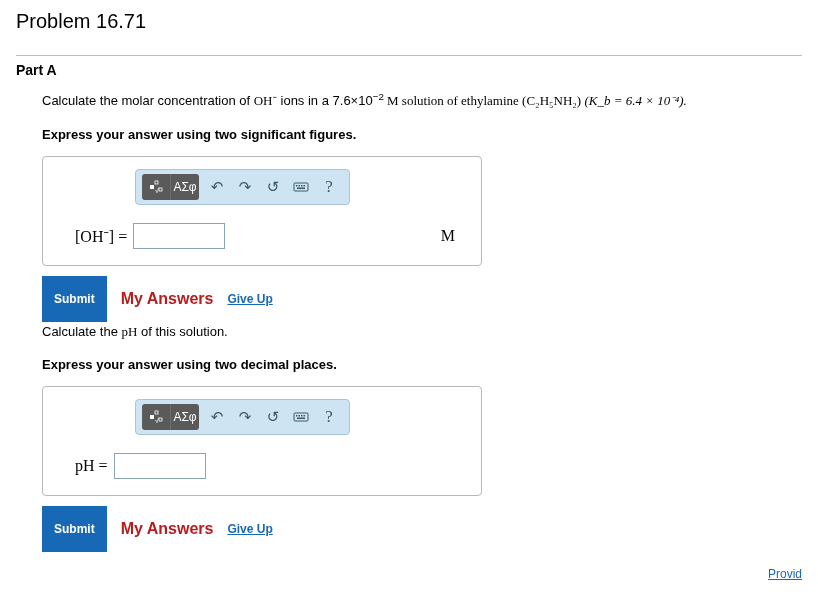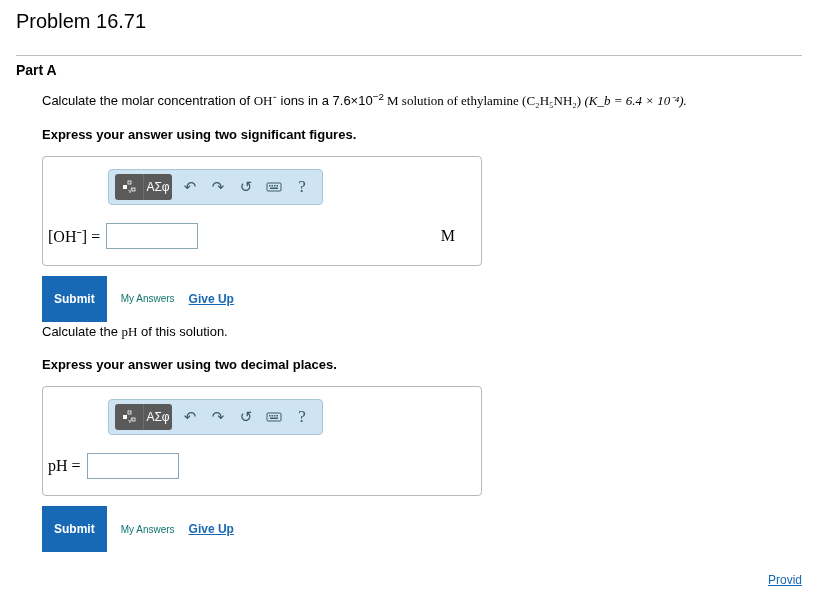--- a/index.html
+++ b/index.html
@@ -2,36 +2,36 @@
 <html><head>
 <meta charset="utf-8">
 <style>
   html,body{margin:0;padding:0;font-family:Arial,Helvetica,sans-serif;color:#000;background:#fff}
   body{width:818px;padding:10px 16px 20px 16px;box-sizing:border-box;font-size:13px}
   .problem-title{font-size:20px;font-weight:400;margin:0 0 22px 0}
   .part-heading{font-size:14px;font-weight:bold;border-top:1px solid #bfbfbf;padding-top:6px;margin:0 0 12px 0}
   .indent{margin-left:26px}
   .question-text{margin:0 0 10px 0;font-size:13px;line-height:1.5}
   .instruction{font-weight:bold;margin:16px 0 14px 0;font-size:13px}
-  .answer-box{border:1px solid #b8b8b8;border-radius:4px;width:440px;padding:12px 16px 16px 5px;box-sizing:border-box;margin-bottom:10px}
+  .answer-box{border:1px solid #b8b8b8;border-radius:4px;width:440px;padding:12px 16px 16px 32px;box-sizing:border-box;margin-bottom:10px}
   .toolbar{display:inline-flex;align-items:center;background:#cfe4f2;border:1px solid #a9c6d9;border-radius:4px;padding:4px 6px;margin-left:60px;margin-bottom:18px}
   .tb-group{display:flex;border-radius:3px;overflow:hidden;margin-right:4px}
   .tb-btn-dark{background:#5a5a5a;color:#fff;width:28px;height:26px;display:flex;align-items:center;justify-content:center;font-size:12px;border-right:1px solid #6d6d6d;cursor:pointer}
   .tb-btn-dark:last-child{border-right:none}
   .tb-btn{width:28px;height:26px;display:flex;align-items:center;justify-content:center;color:#3a5a6a;cursor:pointer;font-size:15px}
   .answer-row{display:flex;align-items:center;font-family:'Times New Roman',serif;font-size:16px}
   .answer-label{margin-right:6px}
   .answer-input{border:1px solid #8aa5b5;width:82px;height:20px;padding:2px 4px;font-size:13px}
   .unit{margin-left:auto;margin-right:10px;font-family:'Times New Roman',serif;font-size:16px}
   .submit-row{display:flex;align-items:center;gap:14px}
   .submit-btn{background:#1768b5;color:#fff;border:none;padding:16px 12px;font-weight:bold;font-size:12px;cursor:pointer}
-  .my-answers{color:#0f766e;font-weight:normal;font-size:10px}
+  .my-answers{color:#b91c1c;font-weight:bold;font-size:16px}
   .give-up{color:#1768b5;font-weight:bold;font-size:12px;text-decoration:underline;cursor:pointer}
   .part-b{margin-top:26px}
-  .provide{position:absolute;right:0;bottom:0;color:#1768b5;text-decoration:underline;font-size:12px}
+  .provide{position:absolute;right:0;bottom:6px;color:#1768b5;text-decoration:underline;font-size:12px}
   .page-wrap{position:relative;min-height:577px}
   sup,sub{font-size:0.75em}
   .tb-icon-svg{width:16px;height:16px}
 </style>
 </head>
 <body>
 <div class="page-wrap">
 
 <h1 class="problem-title">Problem 16.71</h1>
 

